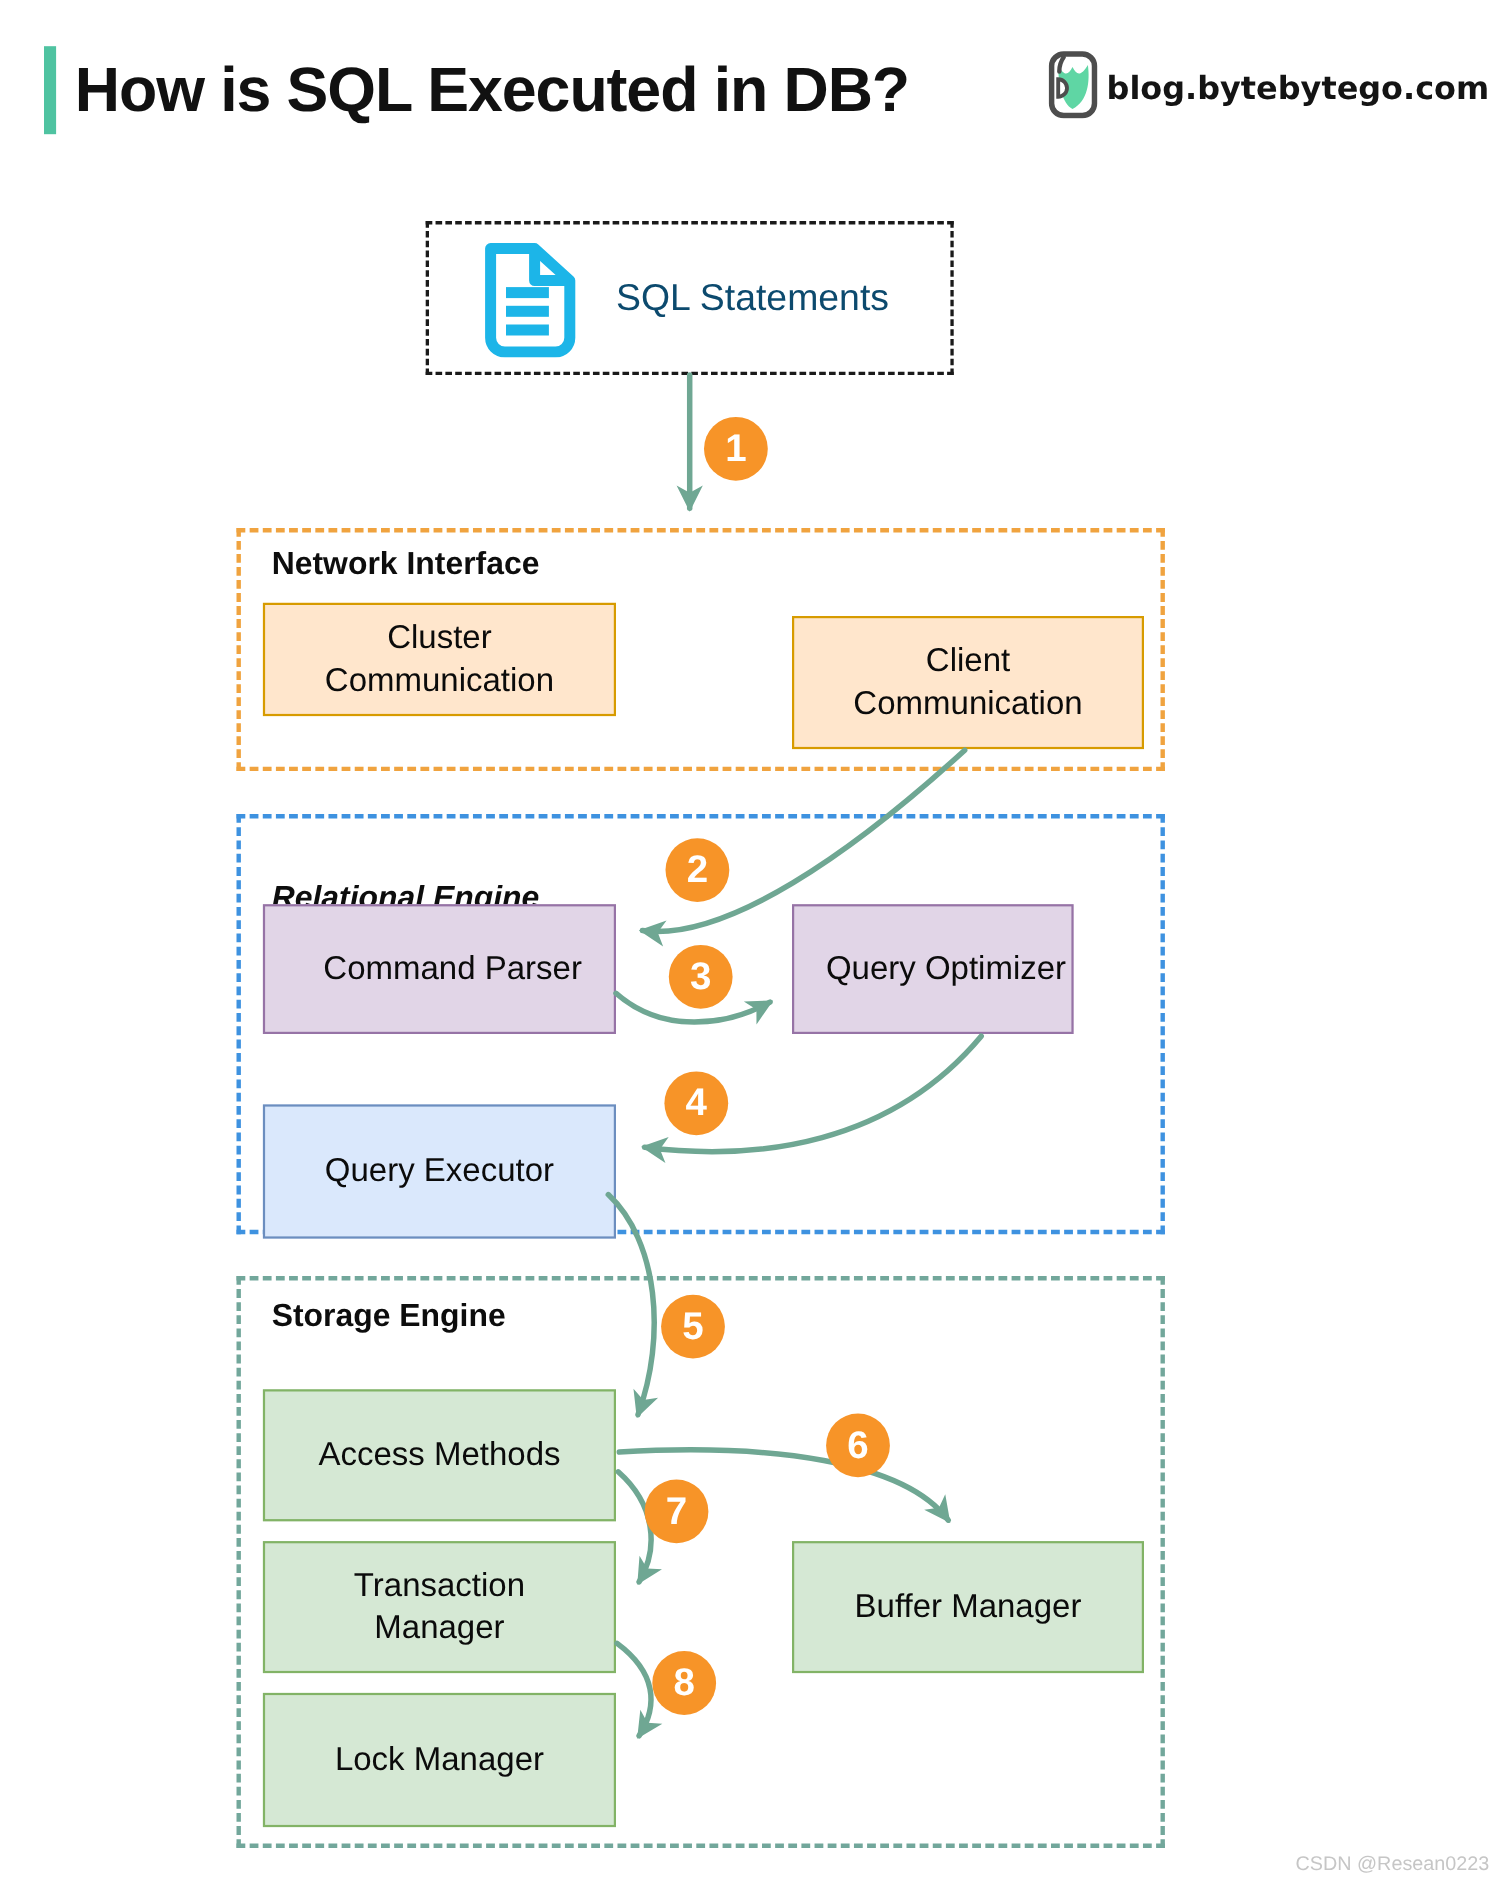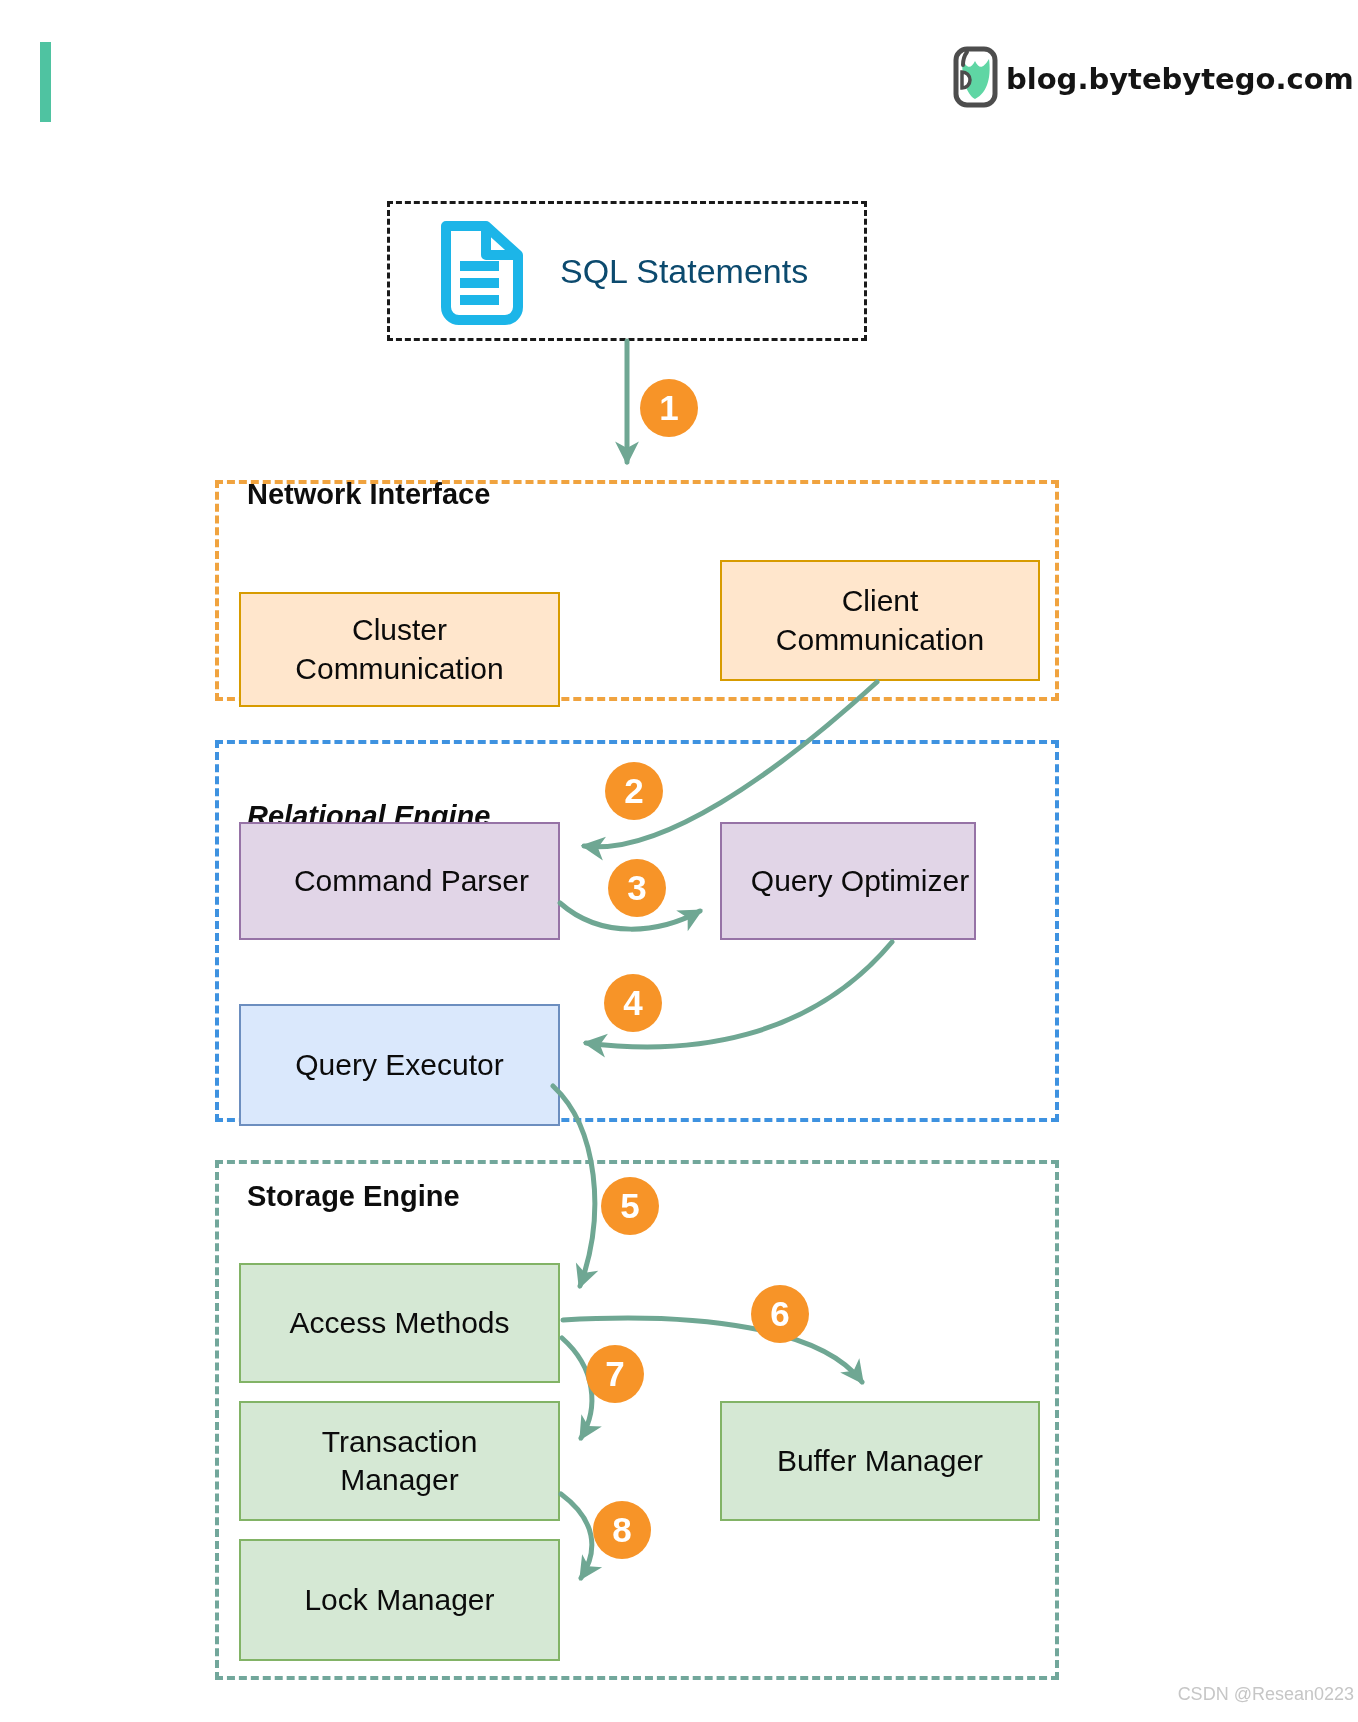--- a/index.html
+++ b/index.html
@@ -56,20 +56,21 @@
     position:absolute;right:4px;top:1684px;width:350px;text-align:right;
     font-size:18px;color:#C6C6C6;letter-spacing:0px;
   }
 </style>
 </head>
 <body>
 
 <div class="canvas">
 
   <div class="accent-bar"></div>
+  <div class="page-title">How is SQL Executed in DB?</div>
   <div class="brand">
     <span>
       <svg width="45" height="62" viewBox="0 0 45 62">
         <rect x="3" y="3" width="39" height="56" rx="11" fill="#ffffff" stroke="#4D4D4D" stroke-width="5"></rect>
         <path d="M9,13 C14,23 18,23 22,15 C26,23 30,23 36,13 C38,28 36,46 22,53 C13,48 9,32 9,13 Z" fill="#5FD6A4"></path>
         <path d="M9,26 a8,8 0 0 1 0,16 z" fill="#ffffff" stroke="#4D4D4D" stroke-width="3.5"></path>
         <path d="M14,6 C11,10 10,14 10,19" fill="none" stroke="#4D4D4D" stroke-width="4" stroke-linecap="round"></path>
       </svg>
     </span>
     <span class="brand-text">blog.bytebytego.com</span>
@@ -82,29 +83,29 @@
         <path d="M56,5 V34 H88" fill="none" stroke="#1CB5E8" stroke-width="10" stroke-linejoin="round"></path>
         <rect x="30" y="40" width="39" height="10" fill="#1CB5E8"></rect>
         <rect x="30" y="57" width="39" height="10" fill="#1CB5E8"></rect>
         <rect x="30" y="74" width="39" height="10" fill="#1CB5E8"></rect>
       </svg>
     </span>
     <span class="sql-label">SQL Statements</span>
   </div>
 
   <div class="section sec-orange"></div>
-  <div class="section-title" style="left:247px;top:478px;">Network Interface</div>
+  <div class="section-title" style="left:247px;top:497px;">Network Interface</div>
 
   <div class="section sec-blue"></div>
   <div class="section-title" style="left:247px;top:800px;font-style:italic;">Relational Engine</div>
 
   <div class="section sec-teal"></div>
   <div class="section-title" style="left:247px;top:1180px;">Storage Engine</div>
 
-  <div class="node n-peach" style="left:239px;top:592px;width:321px;height:115px;">
+  <div class="node n-peach" style="left:239px;top:548px;width:321px;height:103px;">
     <span class="lbl">Cluster Communication</span>
   </div>
   <div class="node n-peach" style="left:720px;top:560px;width:320px;height:121px;">
     <span class="lbl">Client Communication</span>
   </div>
 
   <div class="node n-purple" style="left:239px;top:822px;width:321px;height:118px;">
     <span class="lbl">Command Parser</span>
   </div>
   <div class="node n-purple" style="left:720px;top:822px;width:256px;height:118px;">

